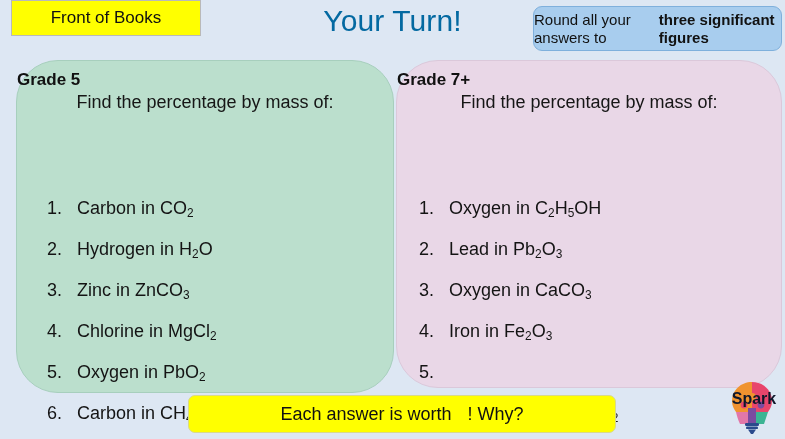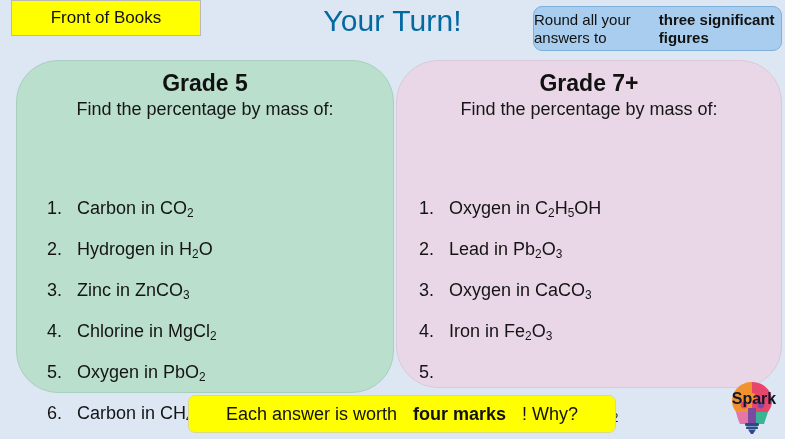--- a/index.html
+++ b/index.html
@@ -83,22 +83,21 @@
   #panel-grade7 {
     left: 396px;
     top: 60px;
     width: 386px;
     height: 328px;
     background: #e9d7e7;
     border: 1px solid #dbc8da;
   }
 
   .panel-heading {
-    text-align: center;
-    font-size: 23px;
+    font-size: 17px;
     font-weight: bold;
     color: #111111;
     margin: 0 0 2px 0;
   }
   .panel-subheading {
     text-align: center;
     font-size: 18px;
     font-weight: 400;
     color: #161616;
     margin: 0;
@@ -243,21 +242,20 @@
       </li>
       <li class="q-item">
         <span class="q-num">6.</span>
         <span class="q-text">Nitrogen in Mg(NO<sub>3</sub>)<sub>2</sub></span>
       </li>
     </ol>
 </div>
 
 <div id="marks-banner" style="background: rgb(255, 255, 0);">
   <span>Each answer is worth </span>
-    <b>four marks</b>
     <span>! Why?</span>
 </div>
 
 <div id="spark-logo">
   <svg viewBox="0 0 60 58" width="60" height="58">
 
     <g>
 
       <path d="M30 4 C19 4 10 12 10 23 C10 28 12 31 14 34 L30 34 L30 4 Z" fill="#f0932f"></path>
 

